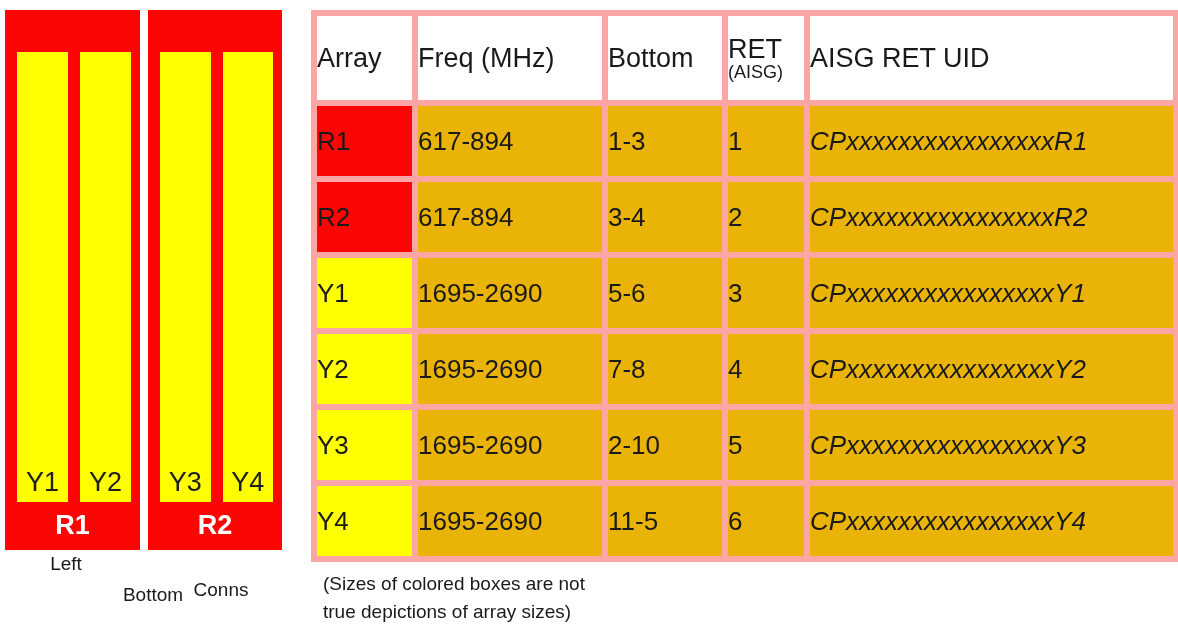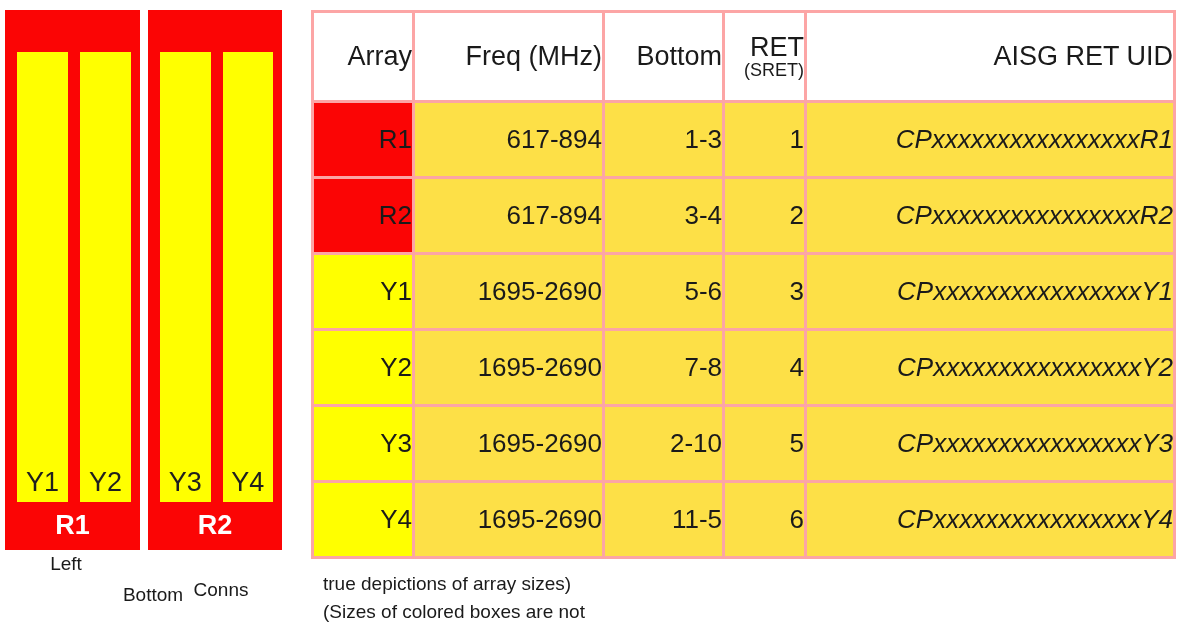--- a/index.html
+++ b/index.html
@@ -64,35 +64,35 @@
   
   table.spec {
     position: absolute;
     left: 311px;
     top: 10px;
     width: 862px;
     border-collapse: collapse;
     table-layout: fixed;
   }
   table.spec th, table.spec td {
-    border: 3px solid #fca5a5;
-    text-align: right;
+    border: 6px solid #fca5a5;
+    text-align: left;
     vertical-align: middle;
     padding: 0;
     overflow: hidden;
     white-space: nowrap;
   }
   table.spec thead tr { height: 90px; }
   table.spec tbody tr { height: 76px; }
   table.spec th {
     font-weight: normal;
     font-size: 27px;
     background: #ffffff;
   }
-  table.spec td { font-size: 26px; background: #fde047; }
+  table.spec td { font-size: 26px; background: #eab308; }
   td.uid { font-size: 25px; font-style: italic; }
   .sret { display: block; font-size: 18px; margin-top: -3px; }
 
   
   .note {
     position: absolute;
     left: 323px;
     top: 570px;
     font-size: 19px;
     line-height: 28px;
@@ -140,21 +140,21 @@
       <col style="width:82px">
       <col style="width:369px">
     </colgroup>
     <thead>
       <tr>
         <th>Array</th>
         <th>Freq (MHz)</th>
         <th>Bottom</th>
         <th>
           <span>RET</span>
-          <span class="sret">(SRET)</span>
+          <span class="sret">(AISG)</span>
         </th>
         <th>AISG RET UID</th>
       </tr>
     </thead>
     <tbody>
       <tr>
         <td style="background: rgb(251, 5, 5);">R1</td>
         <td>617-894</td>
         <td>1-3</td>
         <td>1</td>
@@ -192,17 +192,17 @@
         <td style="background: rgb(255, 255, 0);">Y4</td>
         <td>1695-2690</td>
         <td>11-5</td>
         <td>6</td>
         <td class="uid">CPxxxxxxxxxxxxxxxxY4</td>
       </tr>
     </tbody>
   </table>
 
   <div class="note">
+    <div>(Sizes of colored boxes are not</div>
     <div>true depictions of array sizes)</div>
-    <div>(Sizes of colored boxes are not</div>
   </div>
 
 </div>
 
 </body></html>

